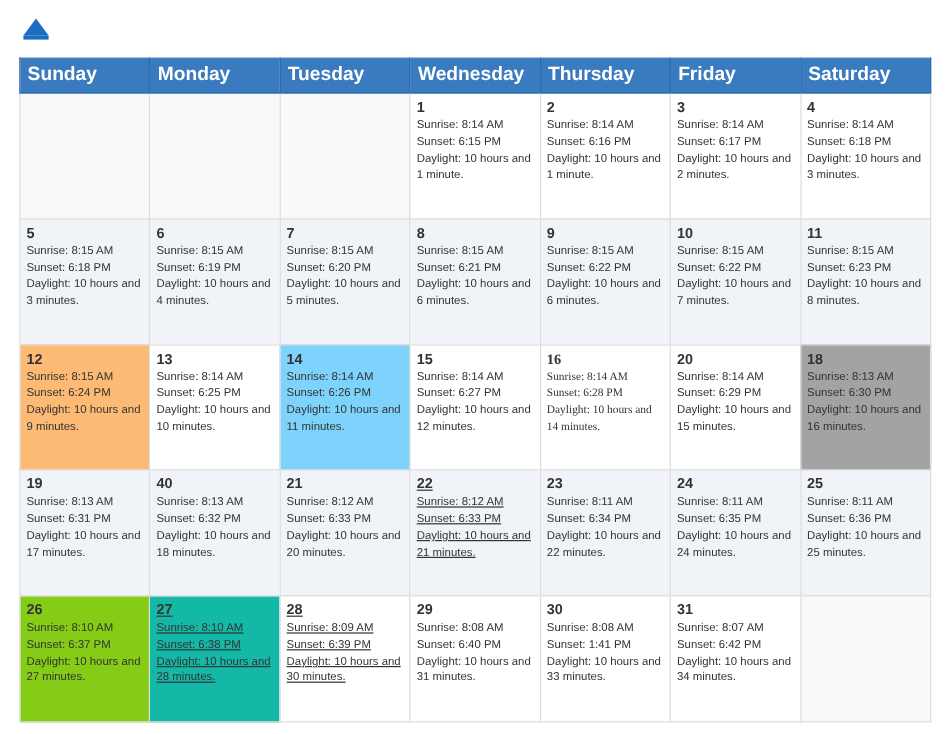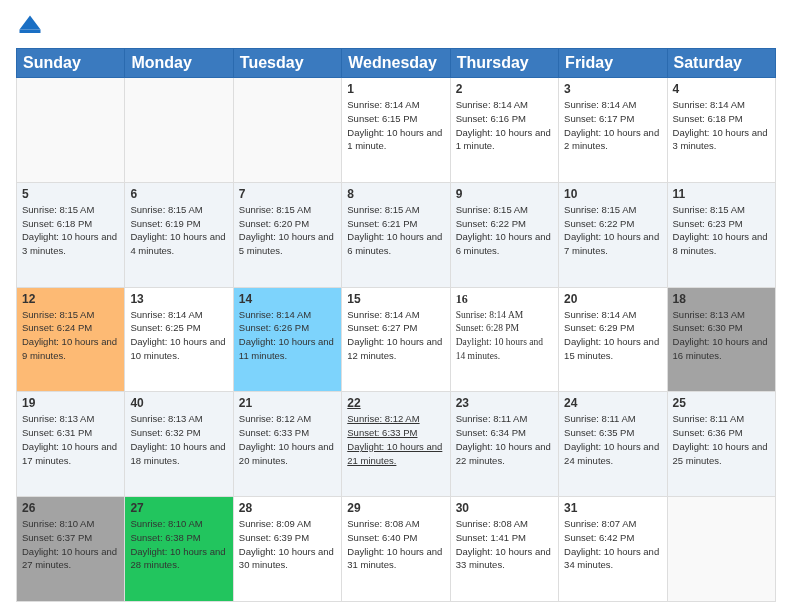--- a/index.html
+++ b/index.html
@@ -311,35 +311,35 @@
           </td>
           <td style="background-color: rgb(240, 244, 248);">
             <span class="day-num">25</span>
             <div class="day-info">Sunrise: 8:11 AM
 Sunset: 6:36 PM
 Daylight: 10 hours
 and 25 minutes.</div>
           </td>
         </tr>
         <tr>
-          <td style="background-color: #a3a3a3;">
+          <td style="background-color: #84cc16;">
             <span class="day-num">26</span>
             <div class="day-info">Sunrise: 8:10 AM
 Sunset: 6:37 PM
 Daylight: 10 hours
 and 27 minutes.</div>
           </td>
-          <td style="background-color: #22c55e;">
+          <td style="background-color: #14b8a6; text-decoration: underline;">
             <span class="day-num">27</span>
             <div class="day-info">Sunrise: 8:10 AM
 Sunset: 6:38 PM
 Daylight: 10 hours
 and 28 minutes.</div>
           </td>
-          <td style="background-color: rgb(255, 255, 255);">
+          <td style="background-color: rgb(255, 255, 255); text-decoration: underline;">
             <span class="day-num">28</span>
             <div class="day-info">Sunrise: 8:09 AM
 Sunset: 6:39 PM
 Daylight: 10 hours
 and 30 minutes.</div>
           </td>
           <td style="background-color: rgb(255, 255, 255);">
             <span class="day-num">29</span>
             <div class="day-info">Sunrise: 8:08 AM
 Sunset: 6:40 PM

